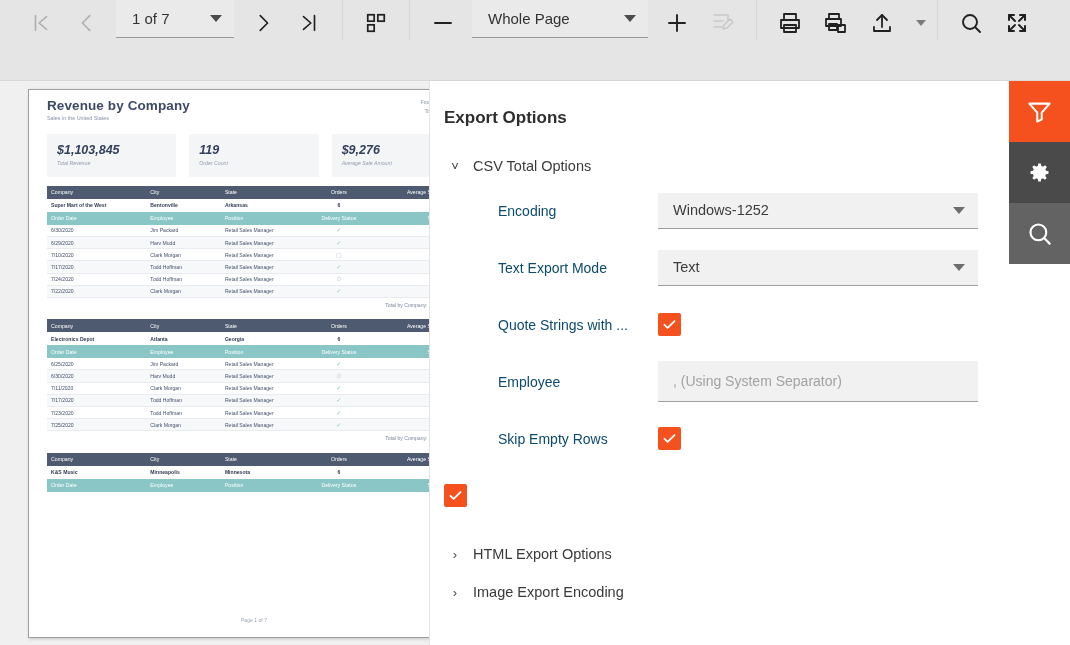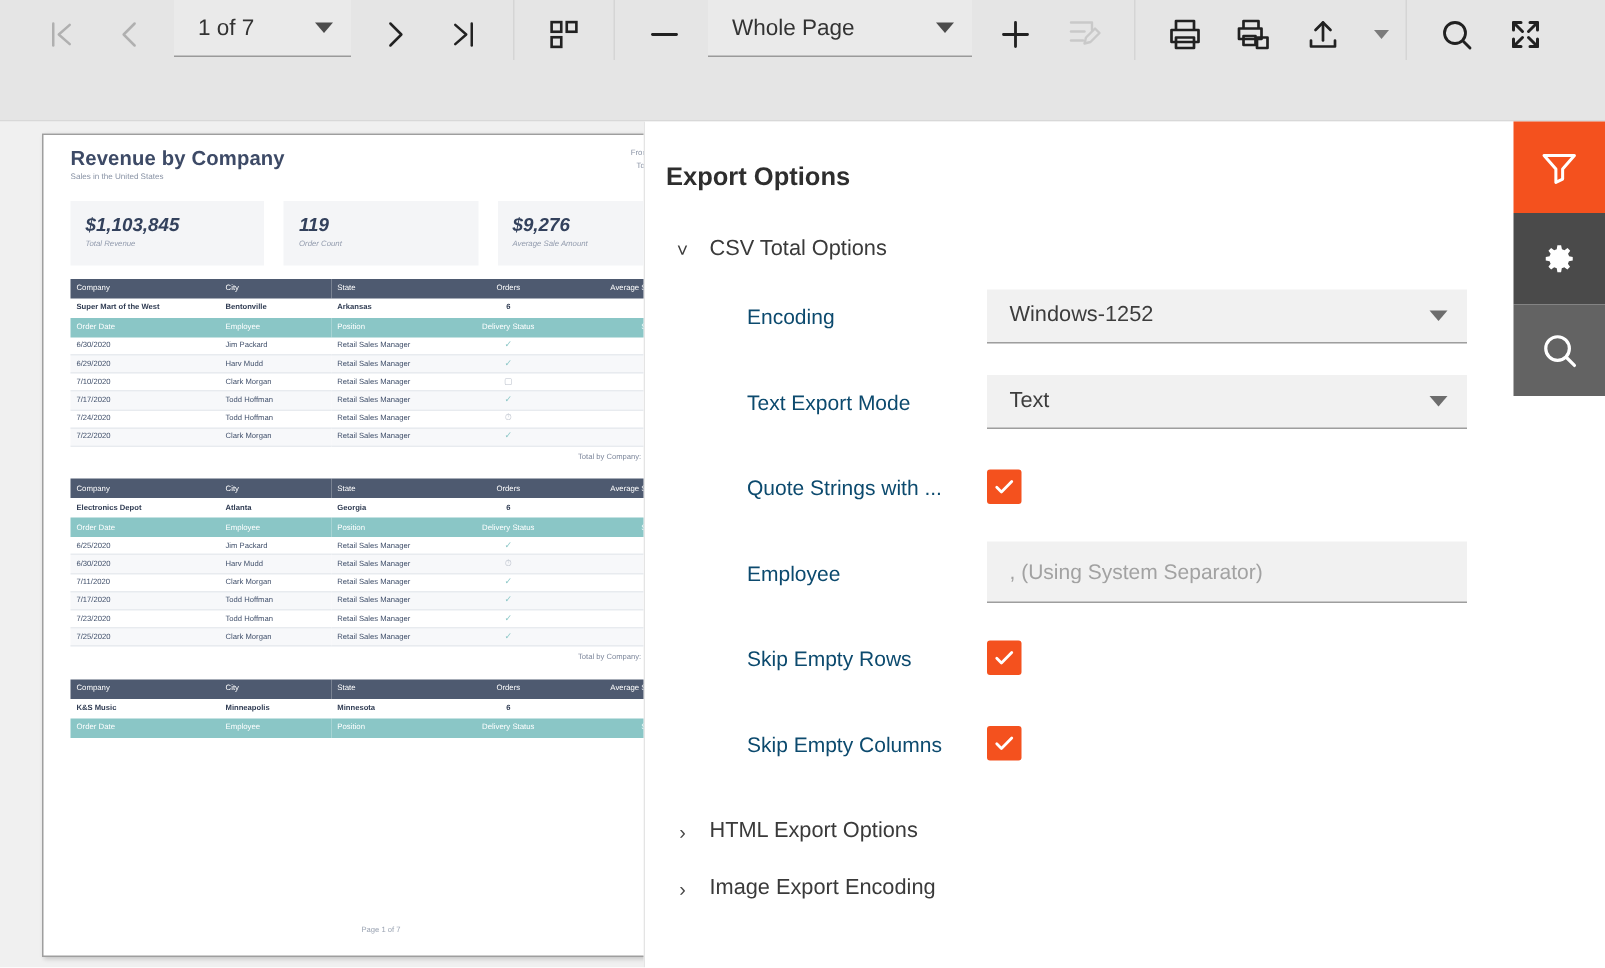--- a/index.html
+++ b/index.html
@@ -547,21 +547,20 @@
           <div class="row-ctl">
             <div class="check">
               <svg width="15" height="15" viewBox="0 0 24 24" fill="none" stroke="#ffffff" stroke-width="3" stroke-linecap="round" stroke-linejoin="round">
                 <path d="M4 12.5l5 5L20 6.5"></path>
               </svg>
             </div>
           </div>
         </div>
 
         <div class="row">
-          <div class="row-label">Skip Empty Columns</div>
           <div class="row-ctl">
             <div class="check">
               <svg width="15" height="15" viewBox="0 0 24 24" fill="none" stroke="#ffffff" stroke-width="3" stroke-linecap="round" stroke-linejoin="round">
                 <path d="M4 12.5l5 5L20 6.5"></path>
               </svg>
             </div>
           </div>
         </div>
       </div>
 

